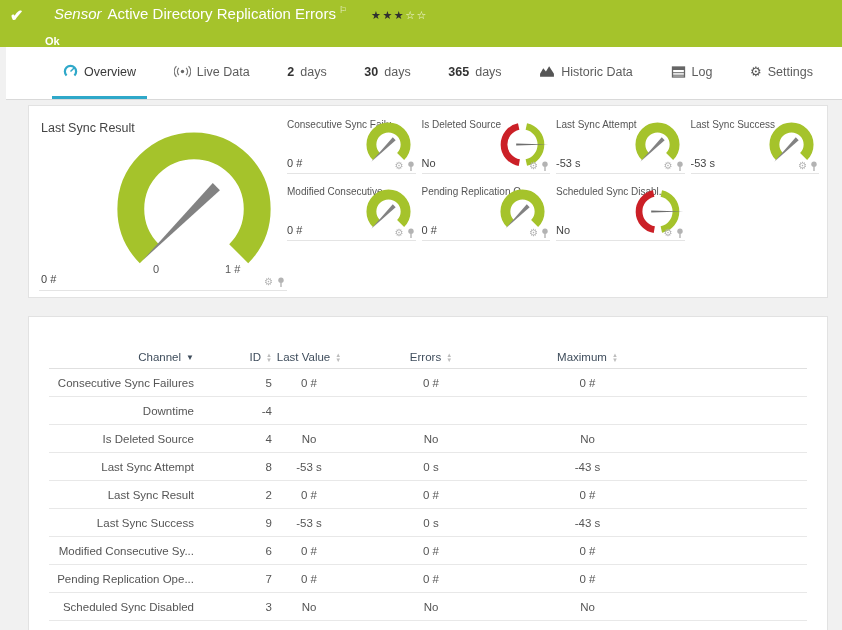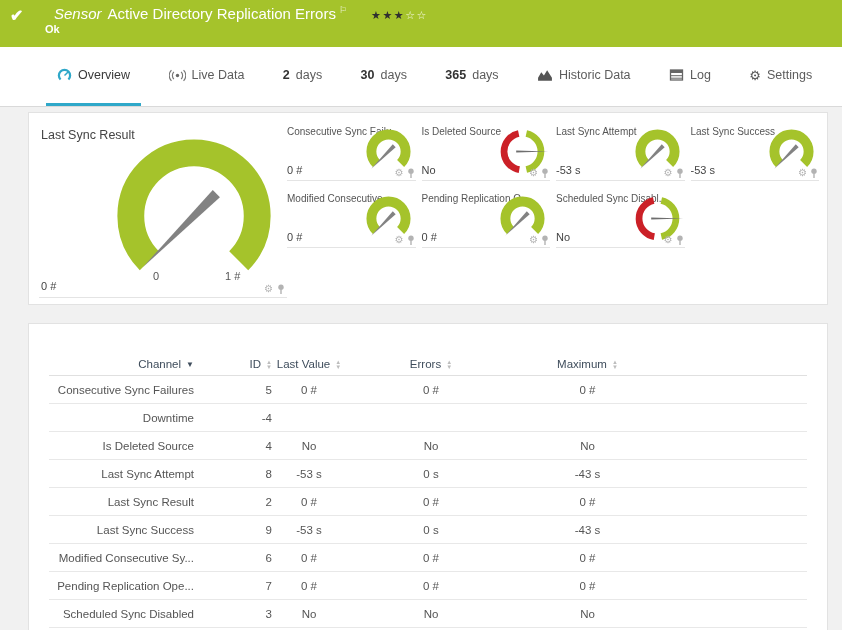--- a/index.html
+++ b/index.html
@@ -12,25 +12,25 @@
   }
   
   .topbar { height:47px; background:var(--brand_green,#a5c32b); position:relative; color:#fff; }
   .check { position:absolute; left:10px; top:6px; font-size:16px; font-weight:bold; }
   .titleline { padding:5px 0 0 38px; font-size:15px; white-space:nowrap; }
   .kind { font-style:italic; margin-right:6px;margin-left:16px; }
   .flag { font-size:9px; vertical-align:super; margin-left:3px; opacity:.9; }
   .stars { margin-left:24px; font-size:11px; letter-spacing:1.5px; cursor:pointer; }
   .star.filled { color:#2f2f2f; }
   .star.empty  { color:#f2f6da; }
-  .status { padding-left:45px; font-size:11px; font-weight:bold; margin-top:1px; }
-  
-  .tabs { height:60px; background:#fff; border-bottom:1px solid #d9d9d9;
+  .status { padding-left:45px; font-size:11px; font-weight:bold; margin-top:13px; }
+  
+  .tabs { height:53px; background:#fff; border-bottom:1px solid #d9d9d9;
           display:flex; align-items:stretch; justify-content:space-between;
-          padding:0 0 0 46px; }
+          padding:0 0 0 46px;margin-left:6px; }
   .tab { display:flex; align-items:center; gap:6px; font-size:12.5px; color:#5c5c5c;
          padding:0 11px; cursor:pointer; border-bottom:3px solid transparent; white-space:nowrap; }
   .tab.active { color:#3a3a3a; border-bottom-color:var(--active_tab,#2fa8c9); }
   .tab .num { font-weight:bold; color:#333; }
   .tab .gear-glyph-tab { font-size:13px; color:#555; line-height:1; }
   .chev { align-self:center; color:#9a9a9a; font-size:16px; margin-right:-5px; padding-left:2px; cursor:pointer; }
   
   .gauges-panel { margin:5px 14px 0 28px; height:193px; background:#fff;
                   border:1px solid #e2e2e2; position:relative; }
   .table-panel  { margin:18px 14px 0 28px; height:330px; background:#fff;

